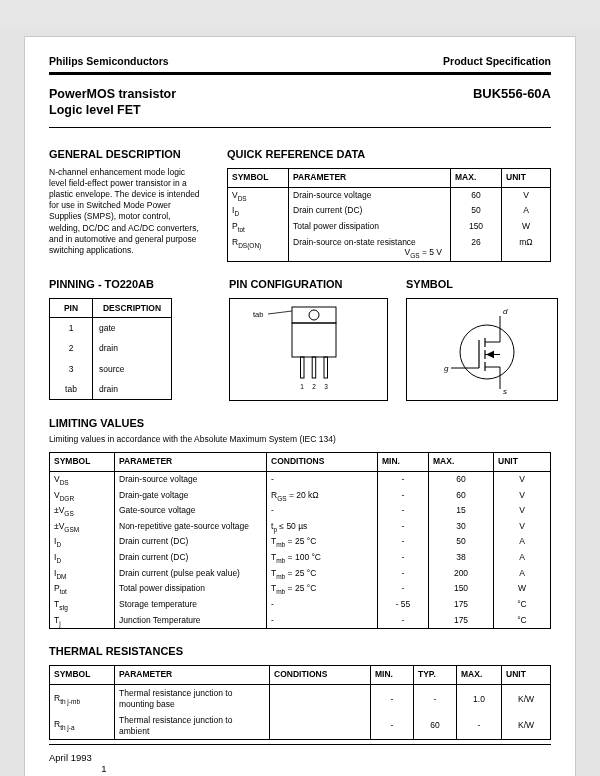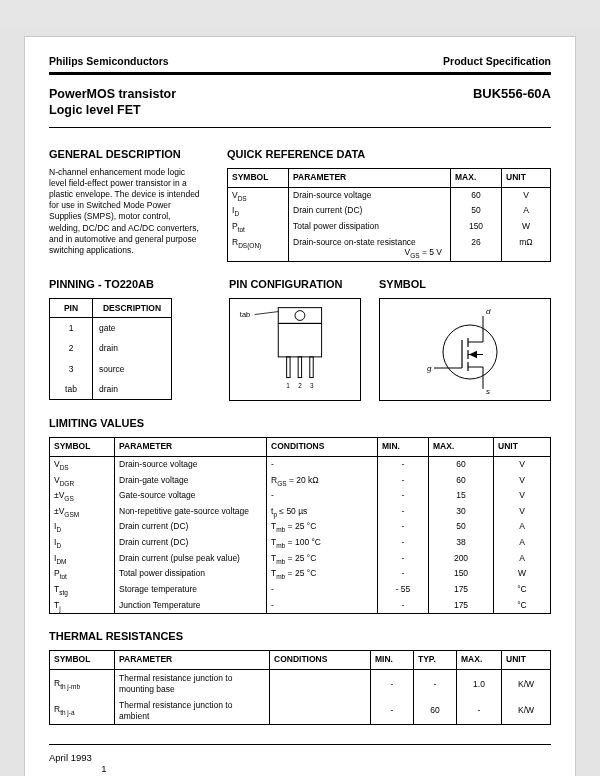--- a/index.html
+++ b/index.html
@@ -67,21 +67,21 @@
   .t-th th:nth-child(2){width:146px;}
   .t-th th:nth-child(4){width:34px;}
   .t-th th:nth-child(5){width:34px;}
   .t-th th:nth-child(6){width:36px;}
   .t-th th:nth-child(7){width:40px;}
   .t-th td{vertical-align:middle;padding:3px 4px;}
   .t-th td:nth-child(4),.t-th td:nth-child(5),.t-th td:nth-child(6),.t-th td:nth-child(7){text-align:center;}
 
   .row-mid{display:flex;margin-top:16px;}
   .col-pinning{width:140px;flex:none;}
-  .col-pincfg{width:132px;flex:none;margin-left:40px;}
+  .col-pincfg{width:159px;flex:none;margin-left:40px;}
   .col-symbol{flex:1;margin-left:18px;}
   .fig-box{border:1px solid #000;margin-top:8px;height:101px;display:flex;align-items:center;justify-content:center;background:#fff;}
 
   .section{margin-top:16px;}
   .subtitle{margin-top:5px;font-size:8.5px;}
 
   .doc-footer{position:absolute;left:24px;right:24px;bottom:10px;}
   .doc-footer .rule-thin{margin-top:0;}
   .footer-row{display:flex;justify-content:space-between;margin-top:7px;font-size:9.5px;flex-direction:column;}
   .footer-row span{width:110px;}
@@ -289,20 +289,21 @@
               <text x="96" y="11" font-size="8" font-style="italic">d</text>
               <text x="37" y="68" font-size="8" font-style="italic">g</text>
               <text x="96" y="91" font-size="8" font-style="italic">s</text>
             </svg>
           </div>
         </div>
       </div>
 
       <div class="section">
         <h2>LIMITING VALUES</h2>
+        <div class="subtitle">Limiting values in accordance with the Absolute Maximum System (IEC 134)</div>
         <table class="t-lim">
             <thead>
               <tr>
                 <th>
                   <div><span>SYMBOL</span></div>
                 </th>
                 <th>
                   <div><span>PARAMETER</span></div>
                 </th>
                 <th>

